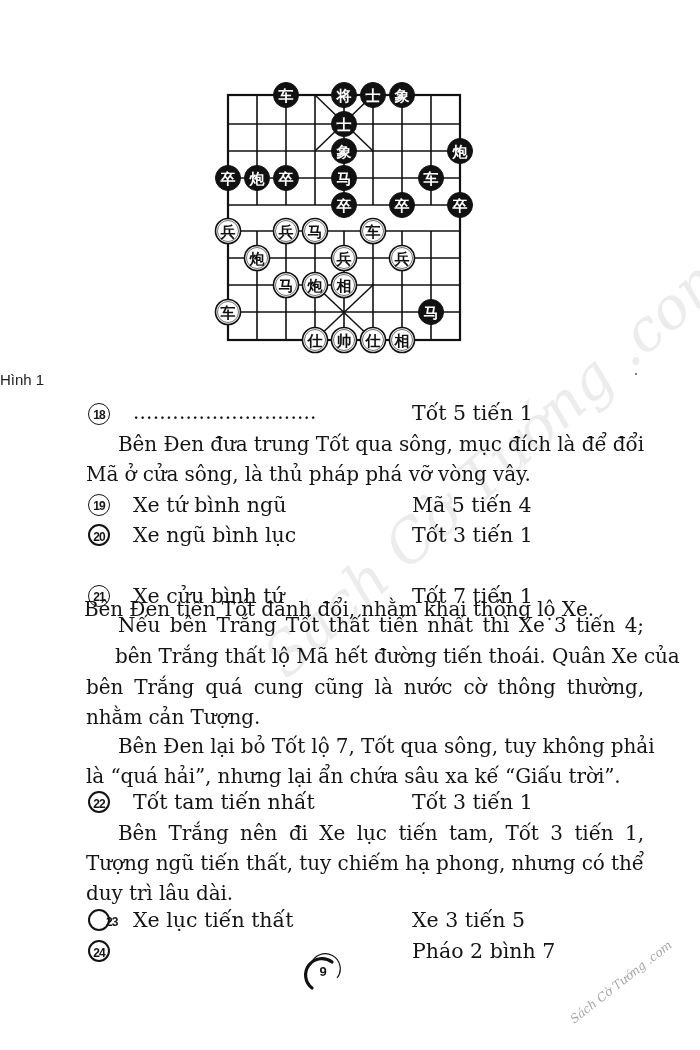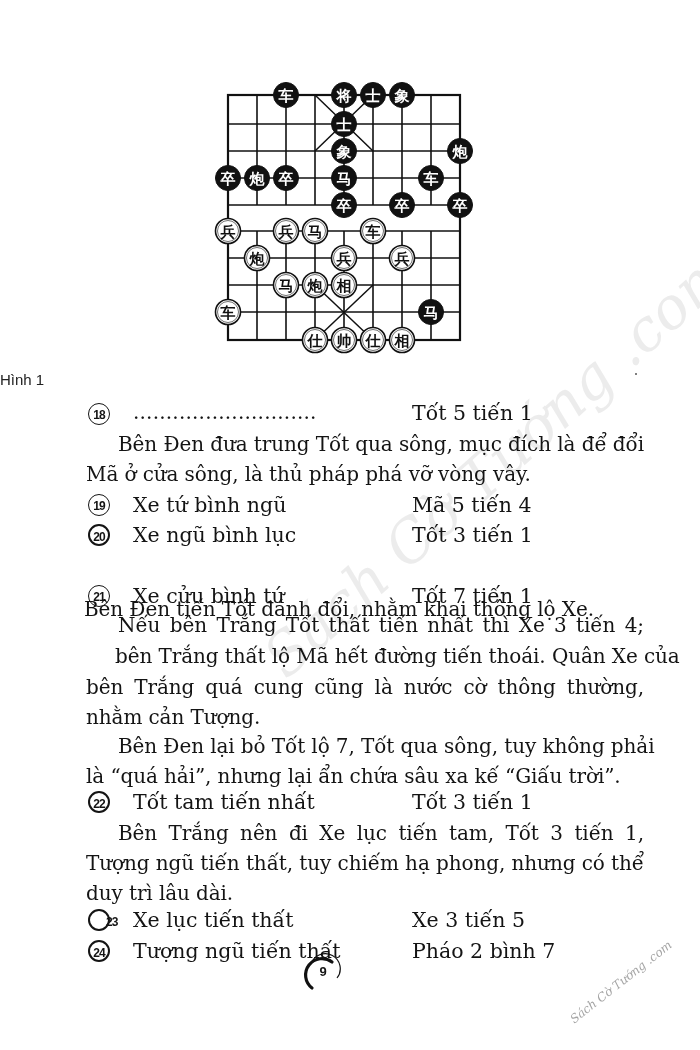--- a/index.html
+++ b/index.html
@@ -241,21 +241,20 @@
 
   <div class="line just" style="left:118px; width:526px; top:821px;">Bên Trắng nên đi Xe lục tiến tam, Tốt 3 tiến 1,</div>
   <div class="line just" style="left:86px; width:558px; top:851px;">Tượng ngũ tiến thất, tuy chiếm hạ phong, nhưng có thể</div>
   <div class="line" style="left:86px; top:881px;">duy trì lâu dài.</div>
 
   <div class="num dark-ring" style="top:909px;padding-left:16px;">23</div>
   <div class="mv1" style="top:908px;">Xe lục tiến thất</div>
   <div class="mv2" style="top:908px;">Xe 3 tiến 5</div>
 
   <div class="num dark-ring" style="top:940px;">24</div>
-  <div class="mv1" style="top:939px;">Tượng ngũ tiến thất</div>
   <div class="mv2" style="top:939px;">Pháo 2 bình 7</div>
 
   <div class="pageno">
     <svg width="44" height="44" viewBox="0 0 44 44">
       <path d="M36 26 A15 15 0 1 0 10 12" fill="none" stroke="#111" stroke-width="1.2"></path>
       <path d="M31 10 A15 15 0 0 0 11 36" fill="none" stroke="#111" stroke-width="3.2" stroke-linecap="round"></path>
     </svg>
     <span>9</span>
   </div>
 

